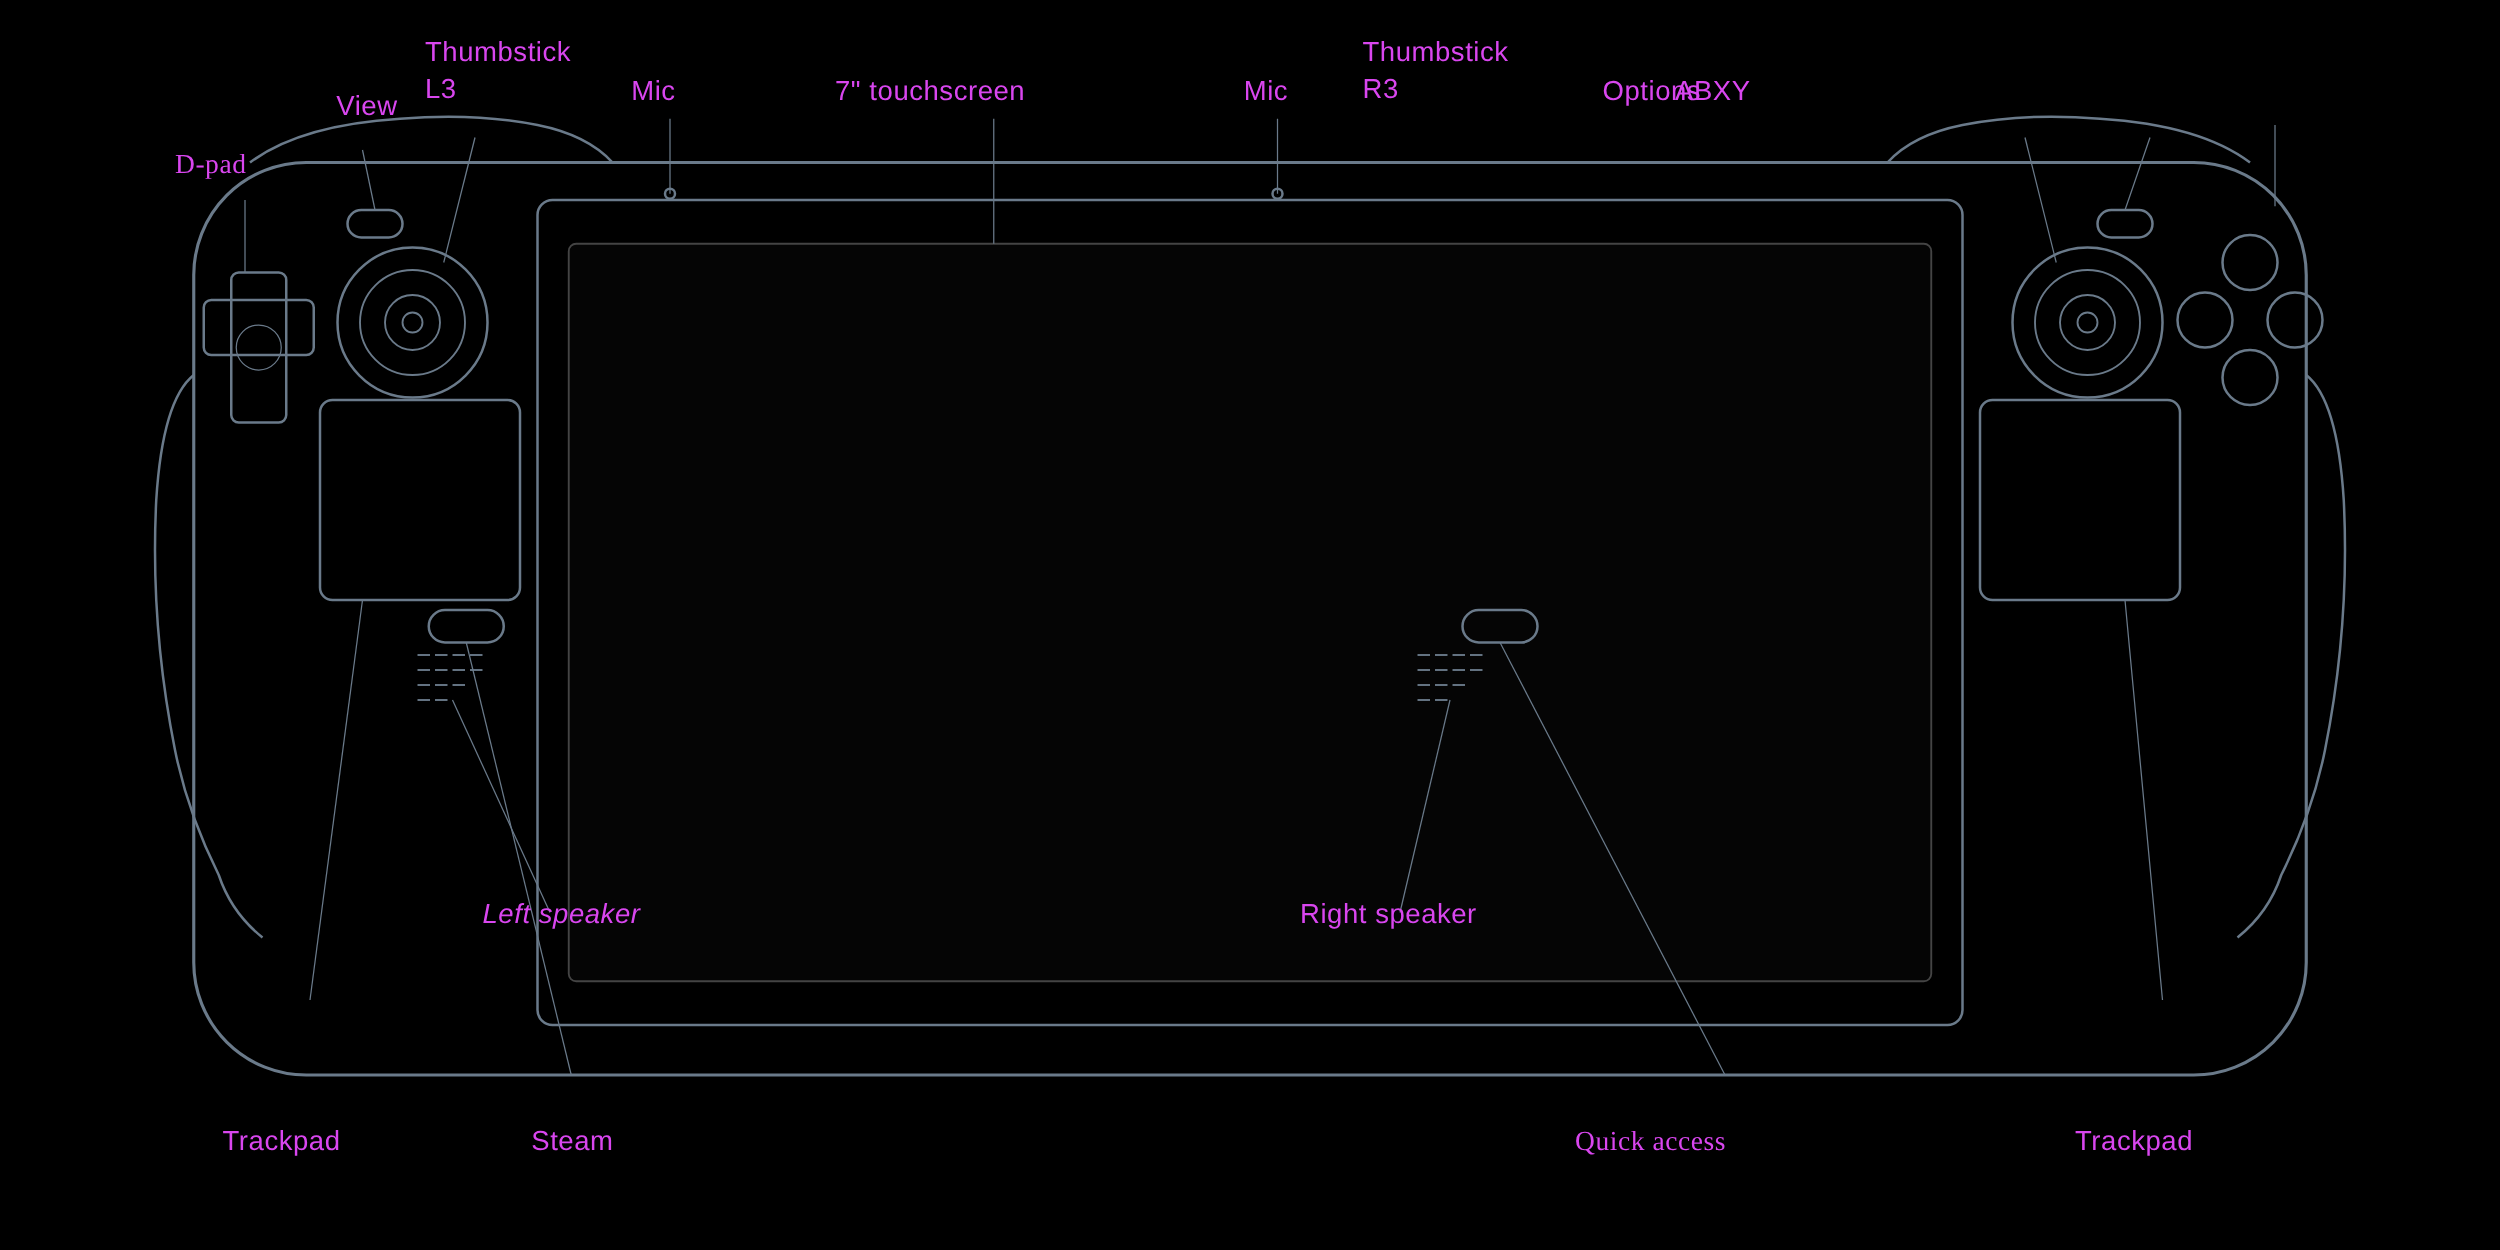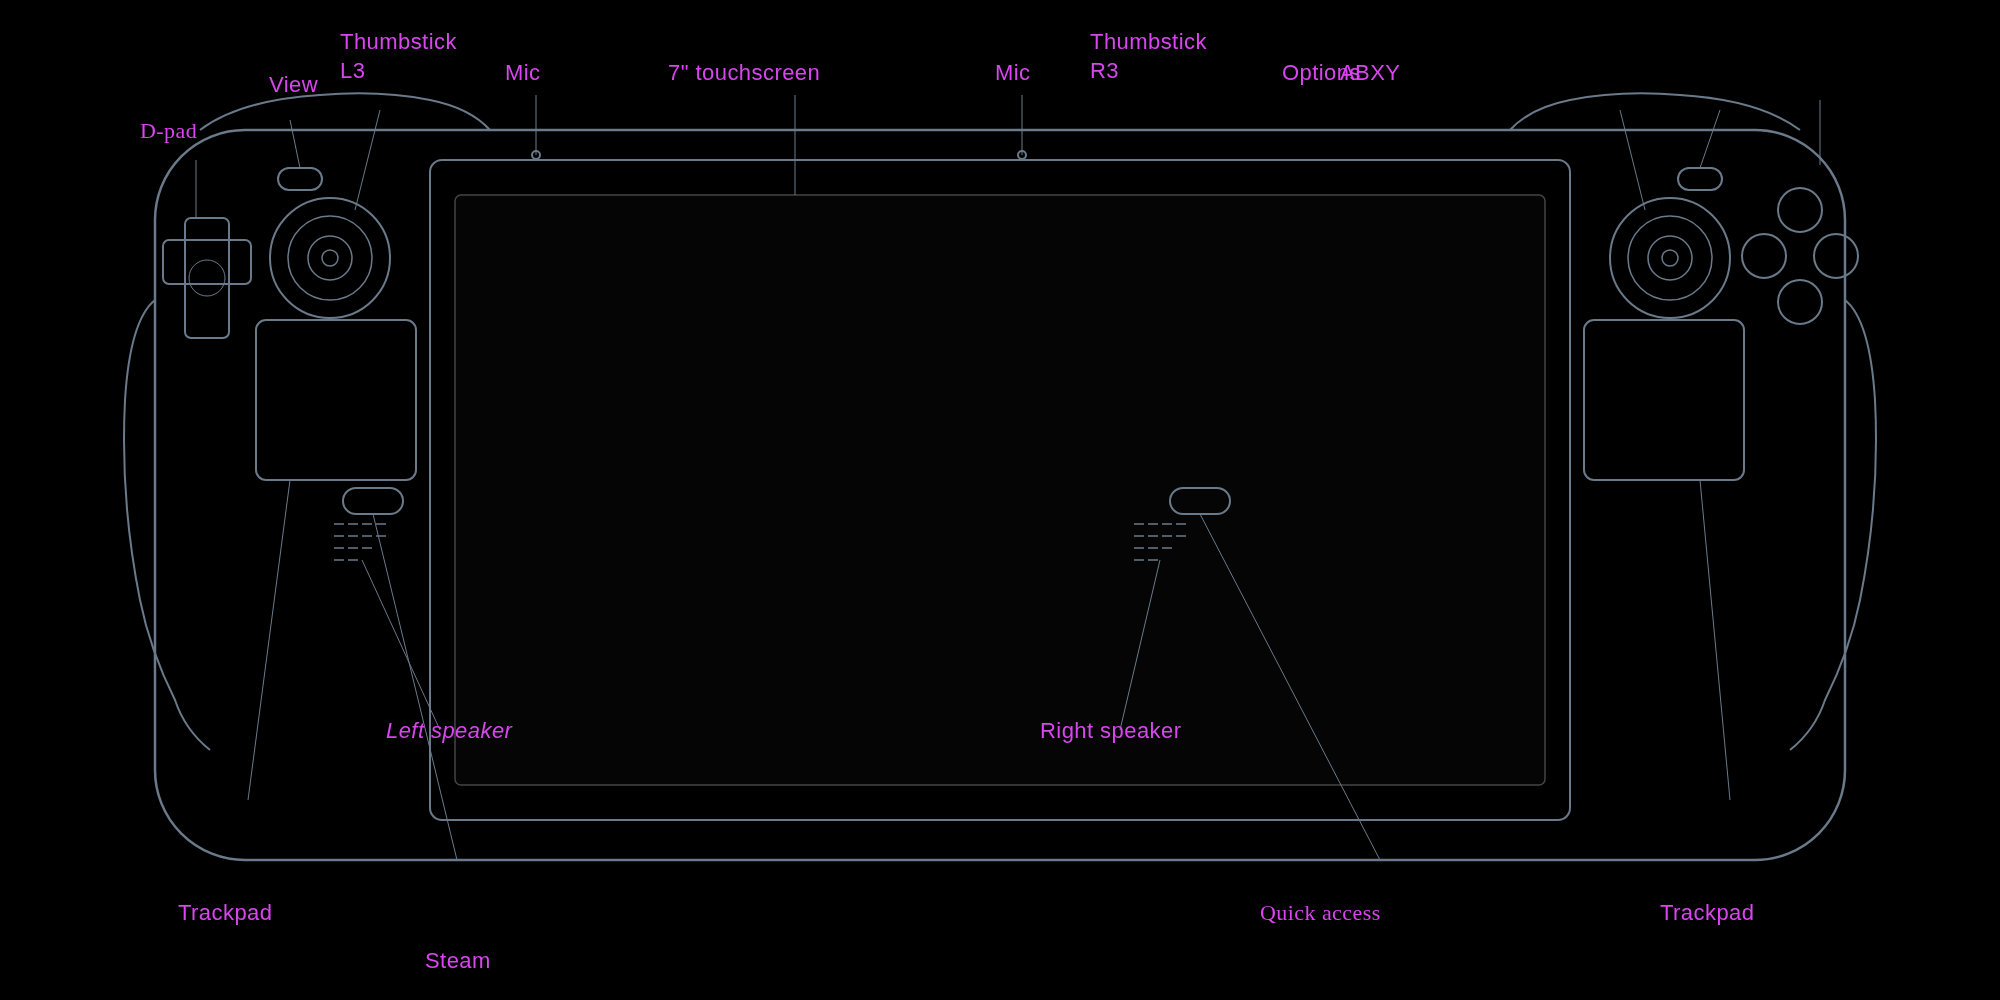--- a/index.html
+++ b/index.html
@@ -186,21 +186,21 @@
     <span style="white-space:pre-line;">Thumbstick
 R3</span>
   </div>
 
   <div class="label" style="left: 1262px; top: 60px; margin-left: 20px;">Options</div>
 
   <div class="label" style="left: 1340px; top: 60px;">ABXY</div>
 
   <div class="label" style="left: 386px; top: 718px; font-style: italic;">Left speaker</div>
 
-  <div class="label" style="left: 425px; top: 900px; margin-top: 48px;">Steam</div>
+  <div class="label" style="left: 425px; top: 900px;">Steam</div>
 
   <div class="label" style="left: 178px; top: 900px;">Trackpad</div>
 
   <div class="label" style="left: 1040px; top: 718px;">Right speaker</div>
 
   <div class="label" style="left: 1260px; top: 900px; font-family: Liberation Serif, serif;">Quick access</div>
 
   <div class="label" style="left: 1660px; top: 900px;">Trackpad</div>
 
 </div>

